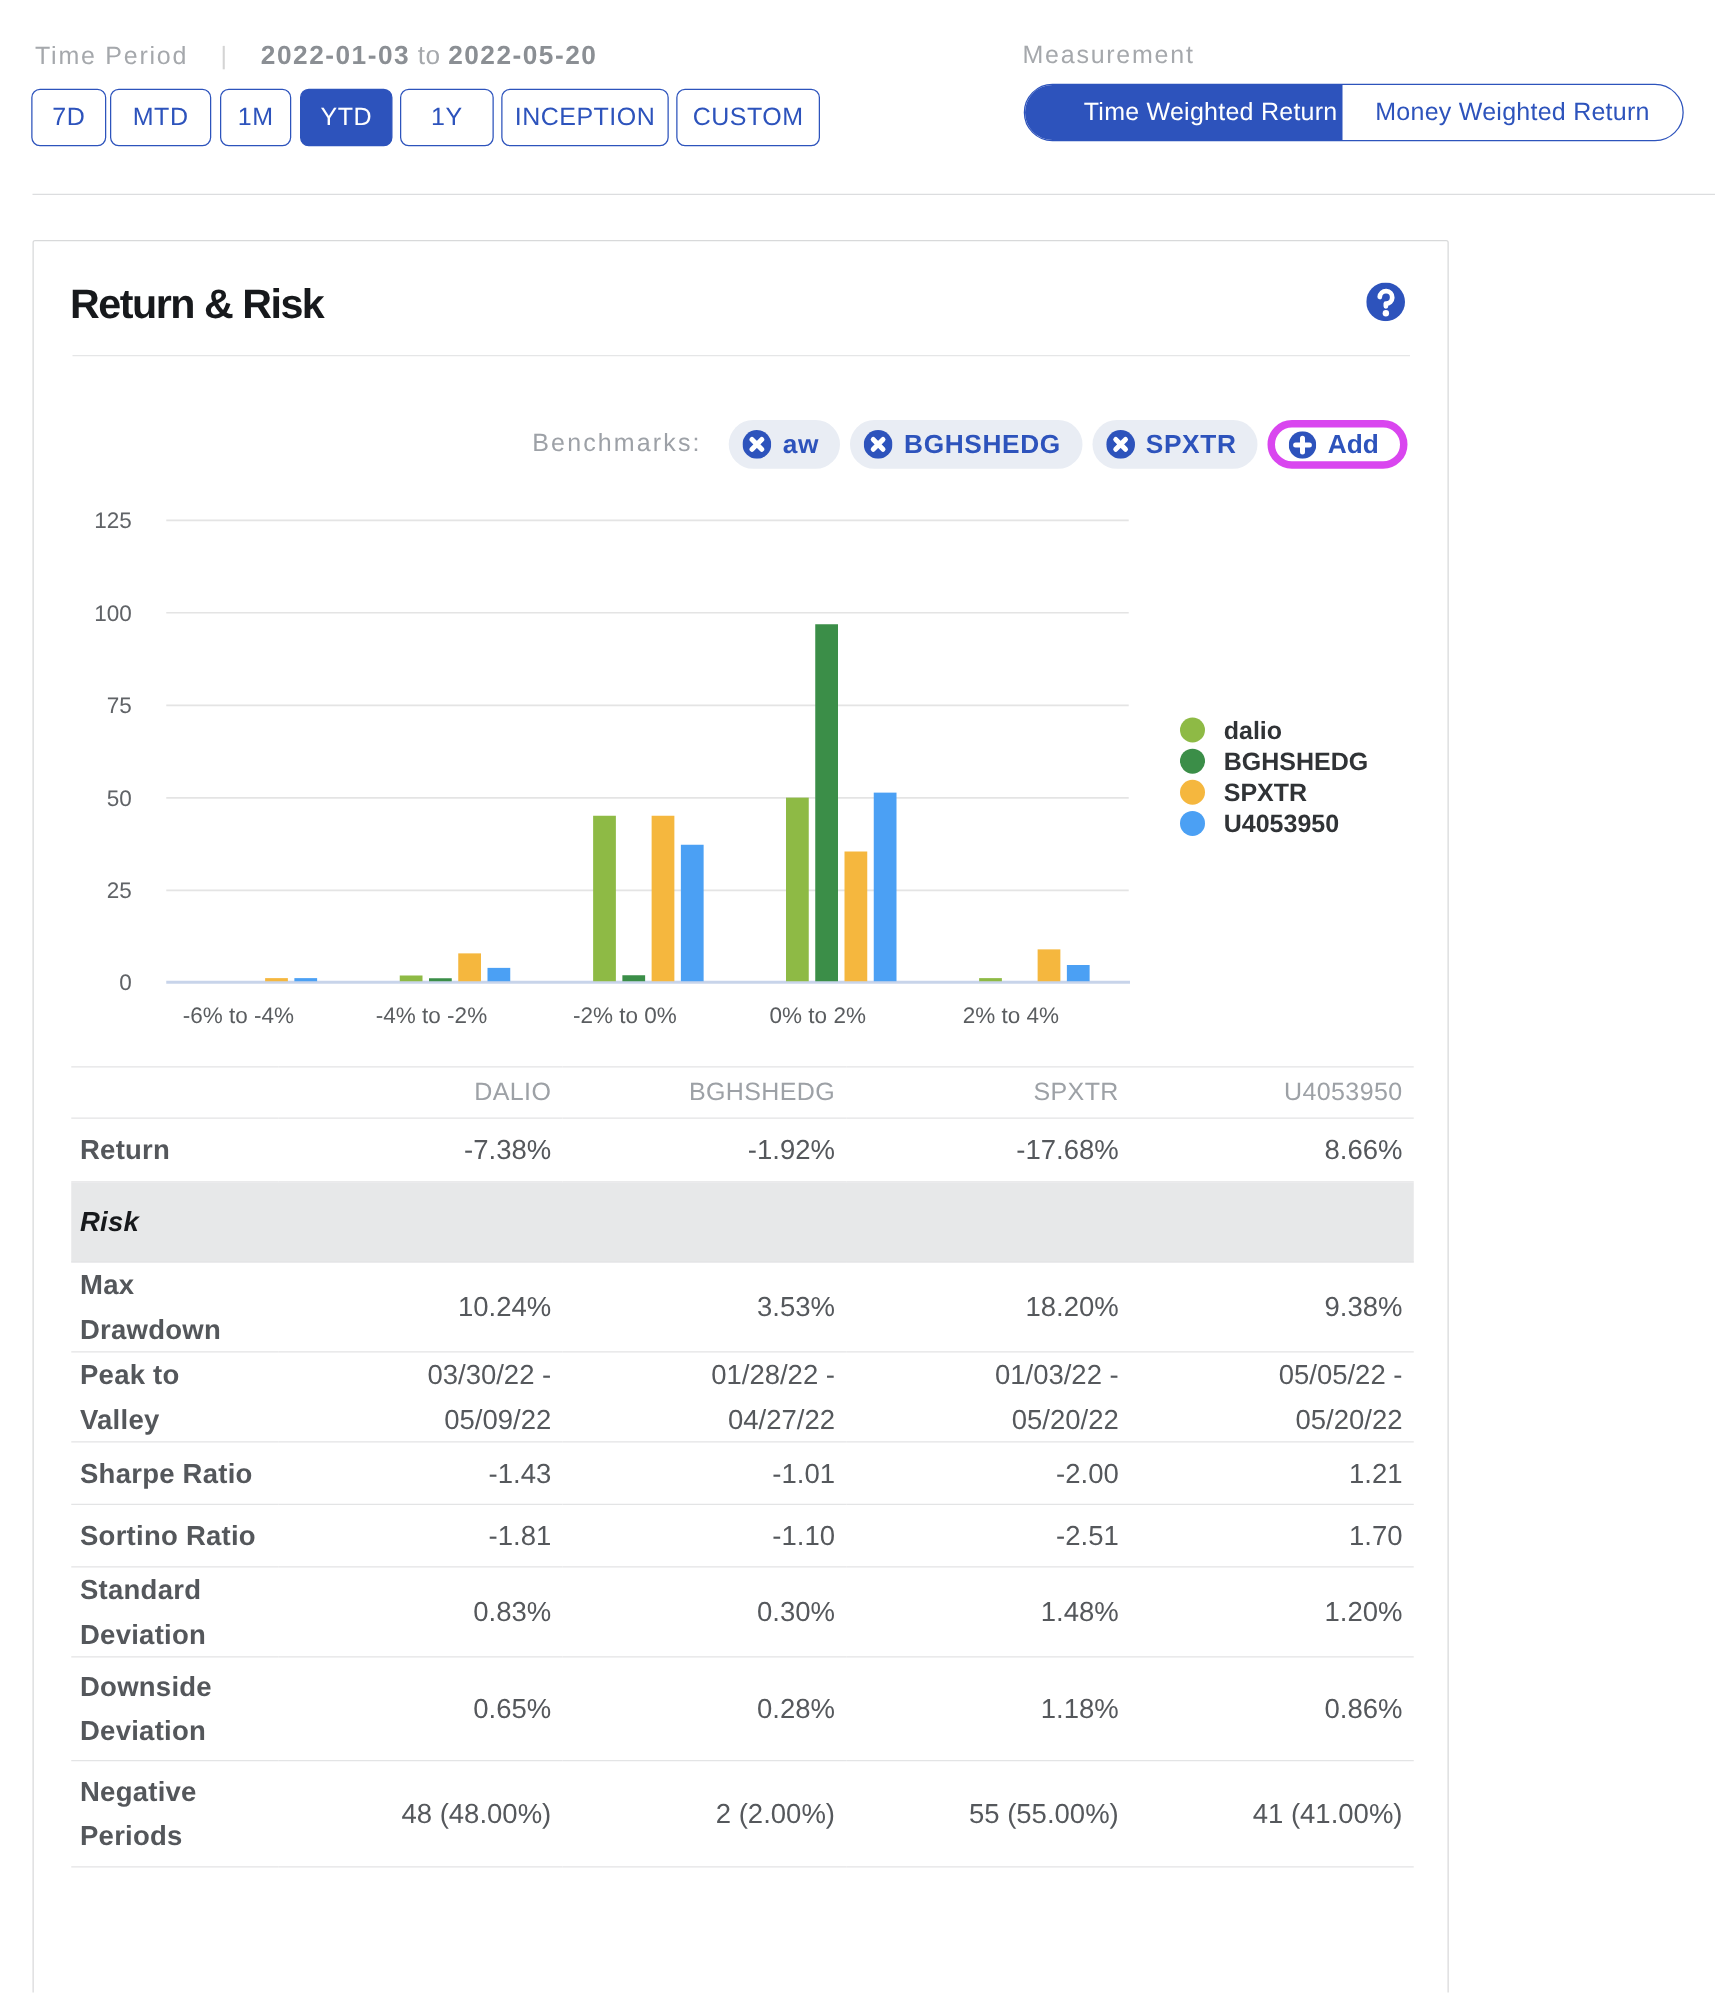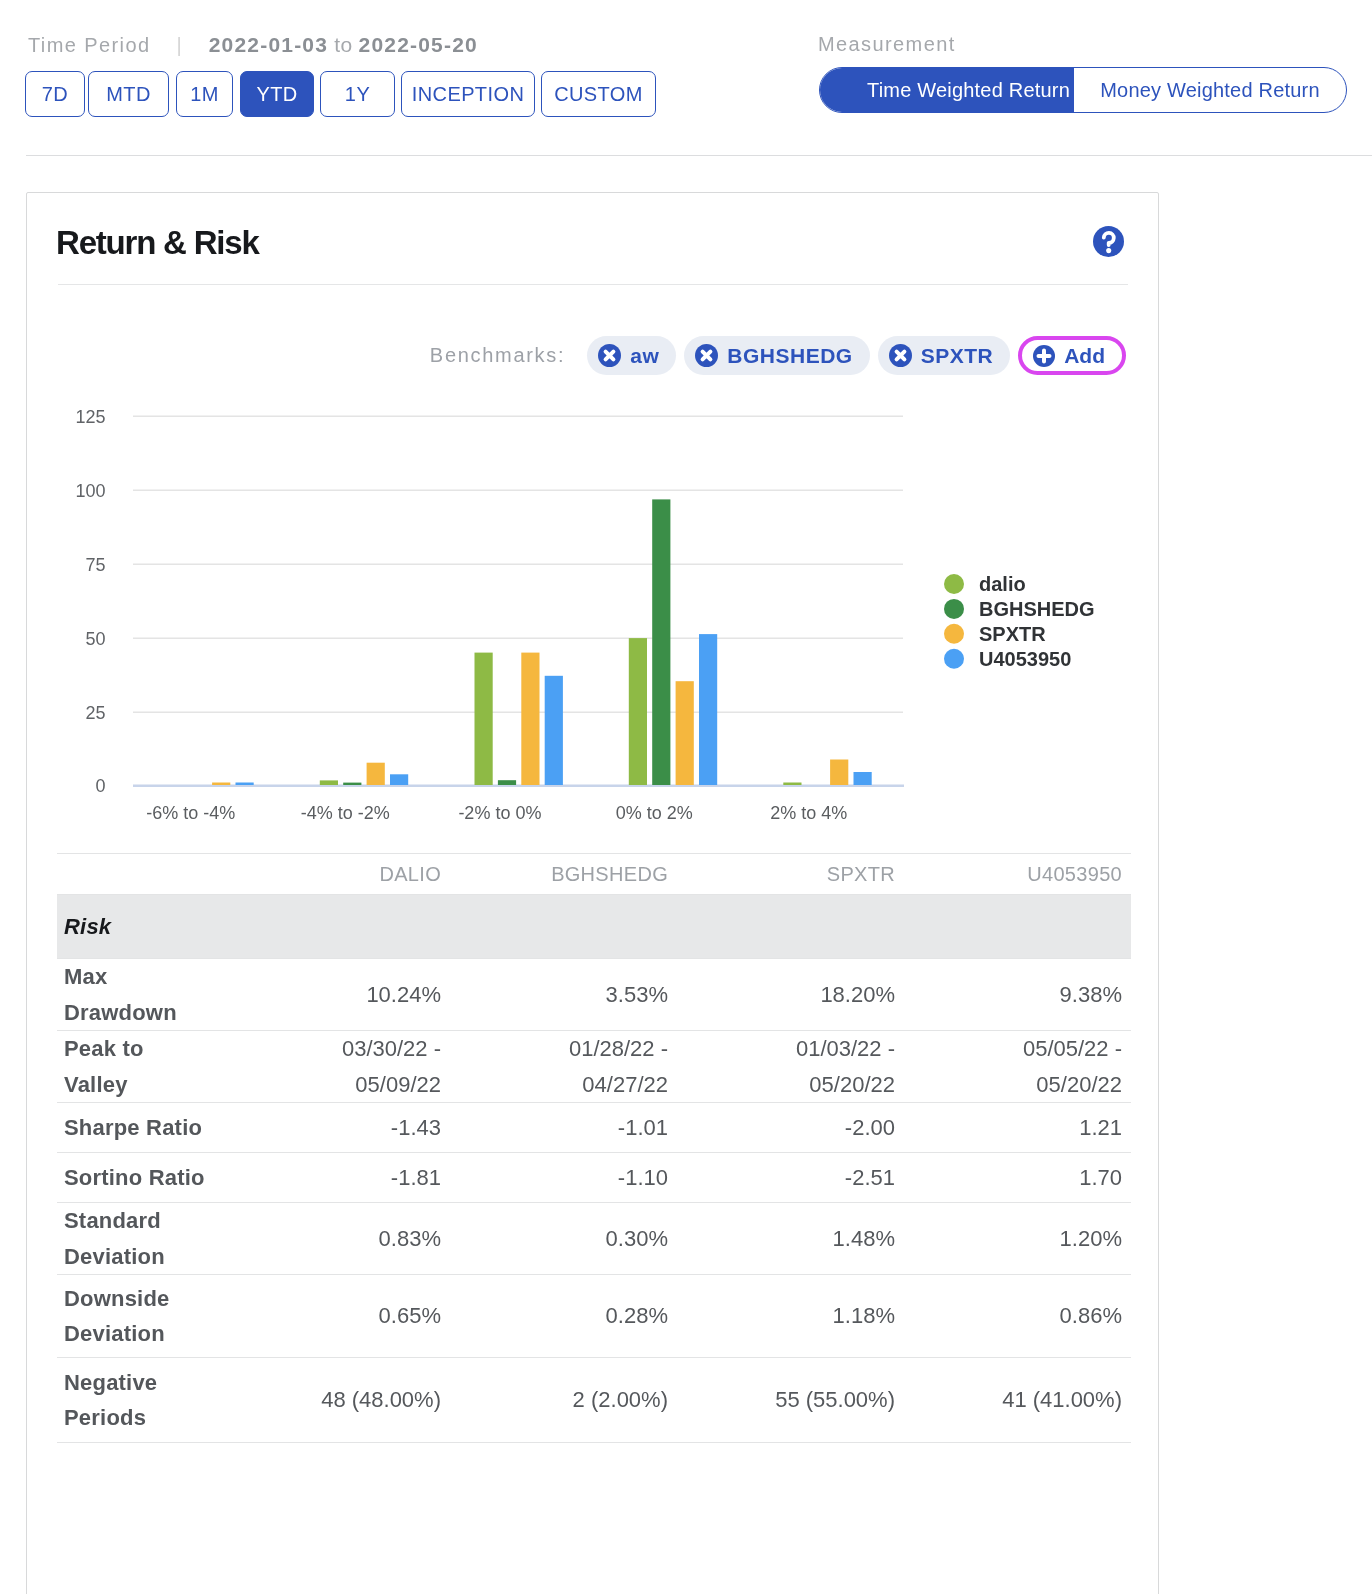--- a/index.html
+++ b/index.html
@@ -38,21 +38,21 @@
 #help { position:absolute; left:1066px; top:33px; width:31px; height:31px; }
 #titleline { position:absolute; left:31px; top:91px; width:1070px; border-top:1px solid #e5e6e7; }
 
 
 #bench { position:absolute; right:32px; top:143px; display:flex; align-items:center; }
 #bench .blabel { font-size:20px; color:#9da1a7; margin-right:22px; letter-spacing:1.7px; }
 .chip { height:39px; background:#e9edf4; border-radius:19.5px; display:flex;
   align-items:center; padding:0 17px 0 11px; margin-right:8px; }
 .chip svg, .addbtn svg { display:block; }
 .chip .ctext { font-size:21px; font-weight:700; color:#2d53bc; margin-left:9px; letter-spacing:0.5px; }
-.addbtn { height:39px; border:4px solid #d946ef; border-radius:19.5px; background:#fff;
+.addbtn { height:39px; border:6px solid #d946ef; border-radius:19.5px; background:#fff;
   display:flex; align-items:center; padding:0 17px 0 11px; margin-right:0; }
 .addbtn .ctext { font-size:21px; font-weight:600; color:#2d53bc; margin-left:9px; }
 
 
 #riskTable { position:absolute; left:30px; top:660px; width:1074px; border-collapse:collapse;
   table-layout:fixed; }
 #riskTable col.c0 { width:166px; }
 #riskTable col.cv { width:227px; }
 #riskTable tr { border-bottom:1px solid #e3e4e5; }
 #riskTable tr.hdr { border-top:1px solid #e3e4e5; }
@@ -185,20 +185,27 @@
         <col class="cv">
       </colgroup>
     <tbody>
         <tr class="hdr">
           <th></th>
           <th>DALIO</th>
           <th>BGHSHEDG</th>
           <th>SPXTR</th>
           <th>U4053950</th>
         </tr>
+    <tr class="h51">
+          <td class="rowlab">Return</td>
+          <td>-7.38%</td>
+          <td>-1.92%</td>
+          <td>-17.68%</td>
+          <td>8.66%</td>
+        </tr>
     <tr class="risk">
           <td class="rowlab" colspan="5">Risk</td>
         </tr>
     <tr class="h82">
           <td class="rowlab">Max<br>Drawdown</td>
           <td>10.24%</td>
           <td>3.53%</td>
           <td>18.20%</td>
           <td>9.38%</td>
         </tr>

